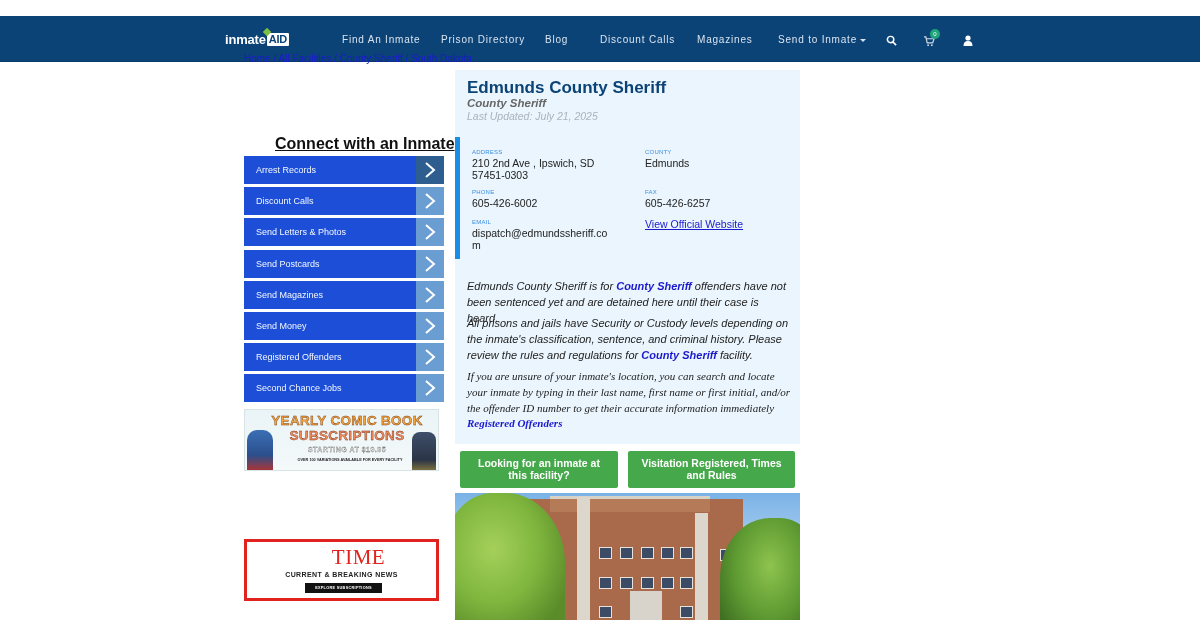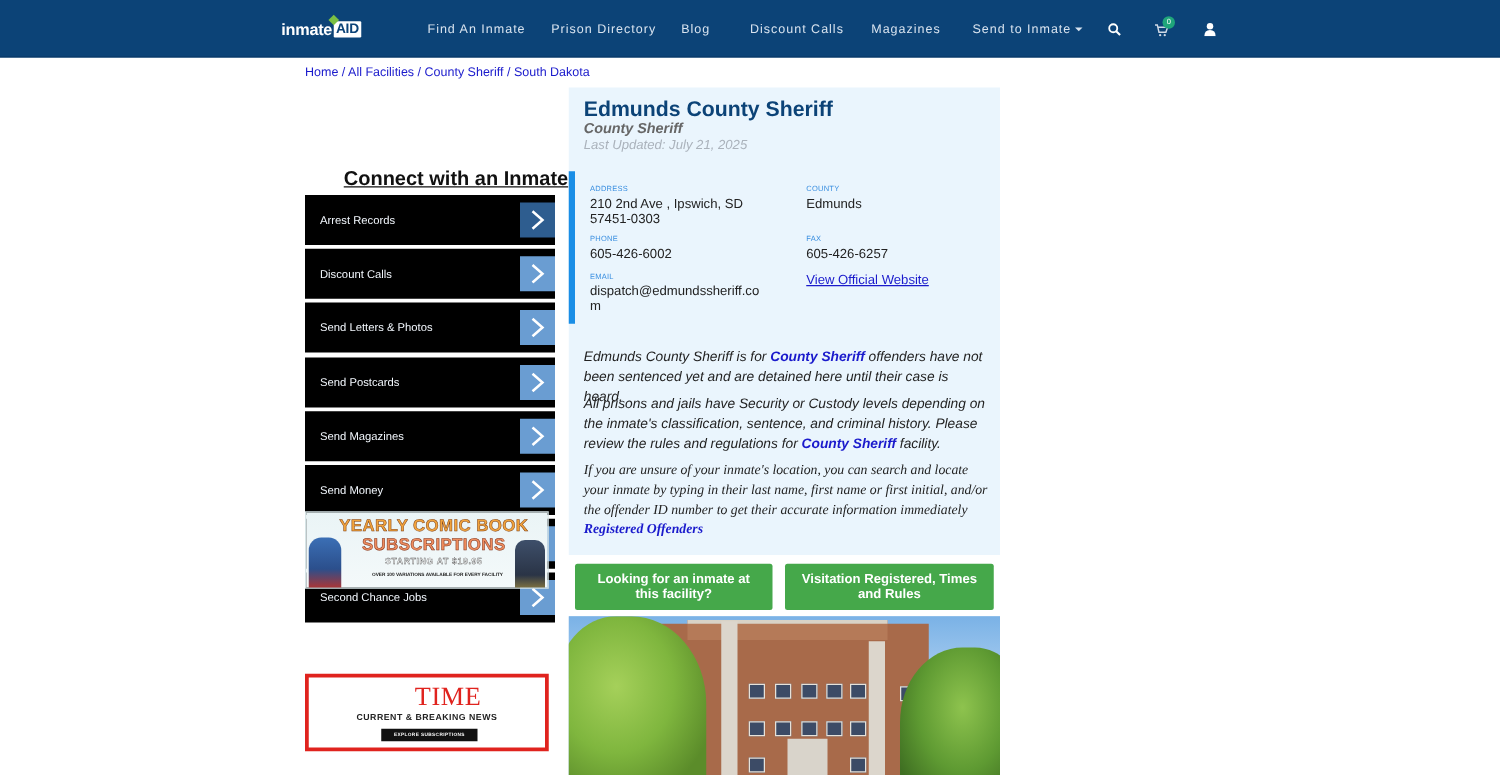--- a/index.html
+++ b/index.html
@@ -1,36 +1,36 @@
 <!DOCTYPE html>
 <html><head>
   <meta charset="utf-8">
   <style>
     * { box-sizing: border-box; margin: 0; padding: 0; }
     html, body { width: 1200px; height: 620px; overflow: hidden; background: #ffffff; font-family: "Liberation Sans", sans-serif; }
 
     
-    .topbar { position: absolute; left: 0; top: 0; width: 1200px; height: 46px; background: #0c4377; border-bottom: 1px solid #0a3a69; }
+    .topbar { position: absolute; left: 0; top: 16px; width: 1200px; height: 46px; background: #0c4377; border-bottom: 1px solid #0a3a69; }
     .logo { position: absolute; left: 225px; top: 15px; height: 16px; display: flex; align-items: center; color: #fff; font-weight: bold; font-size: 13px; letter-spacing: -0.2px; }
     .logo .aid { display: inline-block; background: #fff; color: #0c4377; font-weight: 900; font-size: 11px; padding: 0 2px; margin-left: 1px; line-height: 13px; border-radius: 1px; position: relative; }
     .logo .aid::before { content: ""; position: absolute; left: -3px; top: -4px; width: 6px; height: 6px; background: #7bc043; transform: rotate(45deg); }
     .nav-item { position: absolute; top: 18px; color: #d8e3ef; font-size: 10px; letter-spacing: 0.8px; white-space: nowrap; cursor: pointer; }
     .caret { display: inline-block; width: 0; height: 0; border-left: 3px solid transparent; border-right: 3px solid transparent; border-top: 3px solid #d8e3ef; margin-left: 3px; vertical-align: middle; }
     .hicon { position: absolute; top: 16px; width: 12px; height: 12px; cursor: pointer; }
     .badge { position: absolute; left: 930px; top: 13px; width: 10px; height: 10px; border-radius: 50%; background: #1fa57a; color: #fff; font-size: 6px; text-align: center; line-height: 10px; }
 
     
     .breadcrumb { position: absolute; left: 244px; top: 53px; font-size: 10px; color: #333; }
     .breadcrumb a { color: #1a1acc; text-decoration: none; cursor: pointer; }
     .breadcrumb .sep { color: #1a1acc; }
 
     
     .connect-title { position: absolute; left: 244px; top: 135px; font-size: 16px; font-weight: bold; color: #111; text-decoration: underline; margin-left: 31px; }
     .side-menu { position: absolute; left: 244px; top: 156px; width: 200px; }
-    .side-item { height: 40px; margin-bottom: 3.2px; background: #000000; display: flex; align-items: center; position: relative; cursor: pointer; }
+    .side-item { height: 28px; margin-bottom: 3.2px; background: #1d4ed8; display: flex; align-items: center; position: relative; cursor: pointer; }
     .side-item .label { padding-left: 12px; color: #f3f8fe; font-size: 9px; flex: 1; }
     .side-item .arrow { width: 28px; height: 28px; background: #6a9dd2; display: flex; align-items: center; justify-content: center; }
     .side-item.active .arrow { background: #2e5d8f; }
 
     .ad-comic { position: absolute; left: 244px; top: 409px; width: 195px; height: 62px; background: linear-gradient(180deg, #eaf4f6 0%, #f4f9fa 100%); border: 1px solid #d6e4e6; overflow: hidden; }
     .ad-comic .l1 { position: absolute; left: 22px; top: 3px; width: 160px; text-align: center; font-weight: 900; font-size: 13.5px; color: #f2a43c; -webkit-text-stroke: 0.4px #7a3b14; letter-spacing: 0.3px; }
     .ad-comic .l2 { position: absolute; left: 22px; top: 18px; width: 160px; text-align: center; font-weight: 900; font-size: 13.5px; color: #ee8c5e; -webkit-text-stroke: 0.4px #7a2c14; letter-spacing: 0.3px; }
     .ad-comic .l3 { position: absolute; left: 22px; top: 36px; width: 160px; text-align: center; font-weight: 900; font-size: 7px; color: #fff; -webkit-text-stroke: 0.3px #555; letter-spacing: 0.5px; }
     .ad-comic .l4 { position: absolute; left: 30px; top: 48px; width: 150px; text-align: center; font-weight: bold; font-size: 3.8px; color: #222; }
     .ad-comic .hero1 { position: absolute; left: 2px; top: 20px; width: 26px; height: 42px; background: linear-gradient(180deg, #3b6fb5 0%, #2b4f8c 60%, #b8322c 100%); border-radius: 10px 10px 0 0; }

